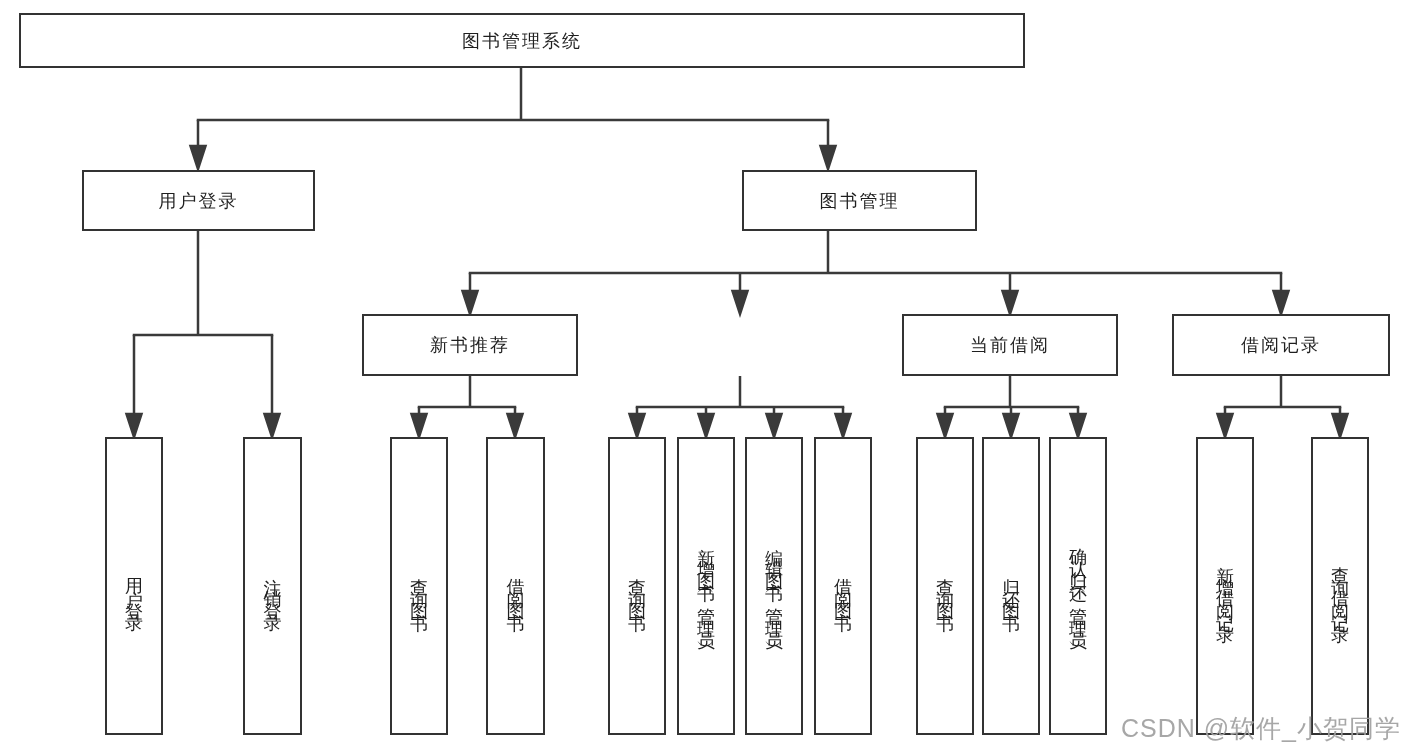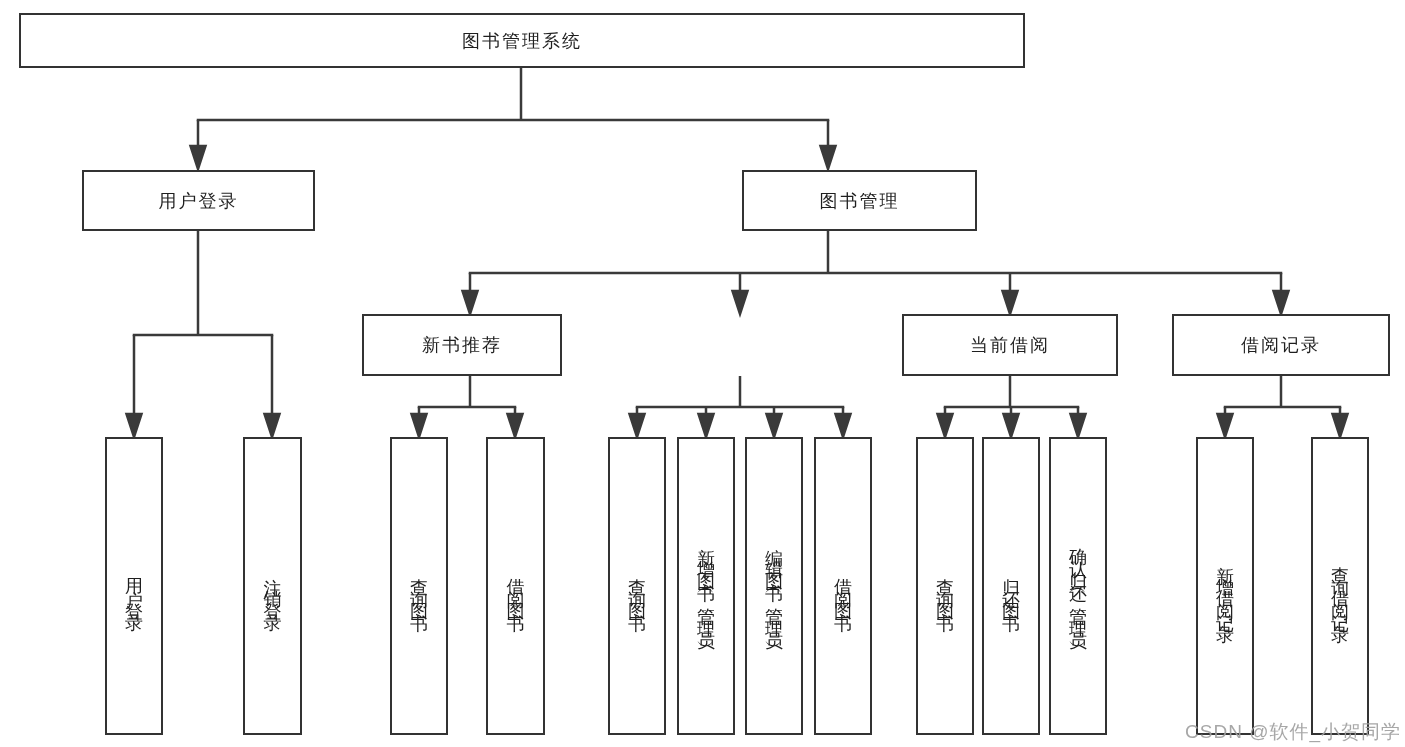--- a/index.html
+++ b/index.html
@@ -34,21 +34,21 @@
     text-orientation: mixed;
     letter-spacing: 12px;
     font-size: 18px;
     line-height: 1;
     padding-top: 4px;
   }
   .watermark {
     position: absolute;
     right: 4px;
     bottom: 2px;
-    font-size: 19px;
+    font-size: 25px;
     color: rgba(160,160,160,0.92);
     letter-spacing: 1px;
     z-index: 3;
     white-space: nowrap;
   }
 </style>
 </head>
 <body>
 
 <div id="canvas">
@@ -115,21 +115,21 @@
       <line x1="1340" y1="407" x2="1340" y2="416"></line>
       <polygon points="1332.5,414 1347.5,414 1340,437"></polygon>
     </g>
   </svg>
 
   <div class="node" style="left:19px; top:13px; width:1006px; height:55px;">图书管理系统</div>
 
   <div class="node" style="left:82px; top:170px; width:233px; height:61px;">用户登录</div>
   <div class="node" style="left:710px; top:170px; width:235px; height:61px;margin-left:32px;">图书管理</div>
 
-  <div class="node" style="left:362px; top:314px; width:200px; height:62px;">新书推荐</div>
+  <div class="node" style="left:362px; top:314px; width:216px; height:62px;">新书推荐</div>
   <div class="node" style="left:1172px; top:314px; width:218px; height:62px;">借阅记录</div>
   <div class="node" style="left:902px; top:314px; width:216px; height:62px;">当前借阅</div>
 
   <div class="node leaf" style="left:105px; top:437px; width:58px; height:298px;">用户登录</div>
   <div class="node leaf" style="left:243px; top:437px; width:59px; height:298px;">注销登录</div>
 
   <div class="node leaf" style="left:390px; top:437px; width:58px; height:298px;">查询图书</div>
   <div class="node leaf" style="left:486px; top:437px; width:59px; height:298px;">借阅图书</div>
 
   <div class="node leaf" style="left:608px; top:437px; width:58px; height:298px;">查询图书</div>

